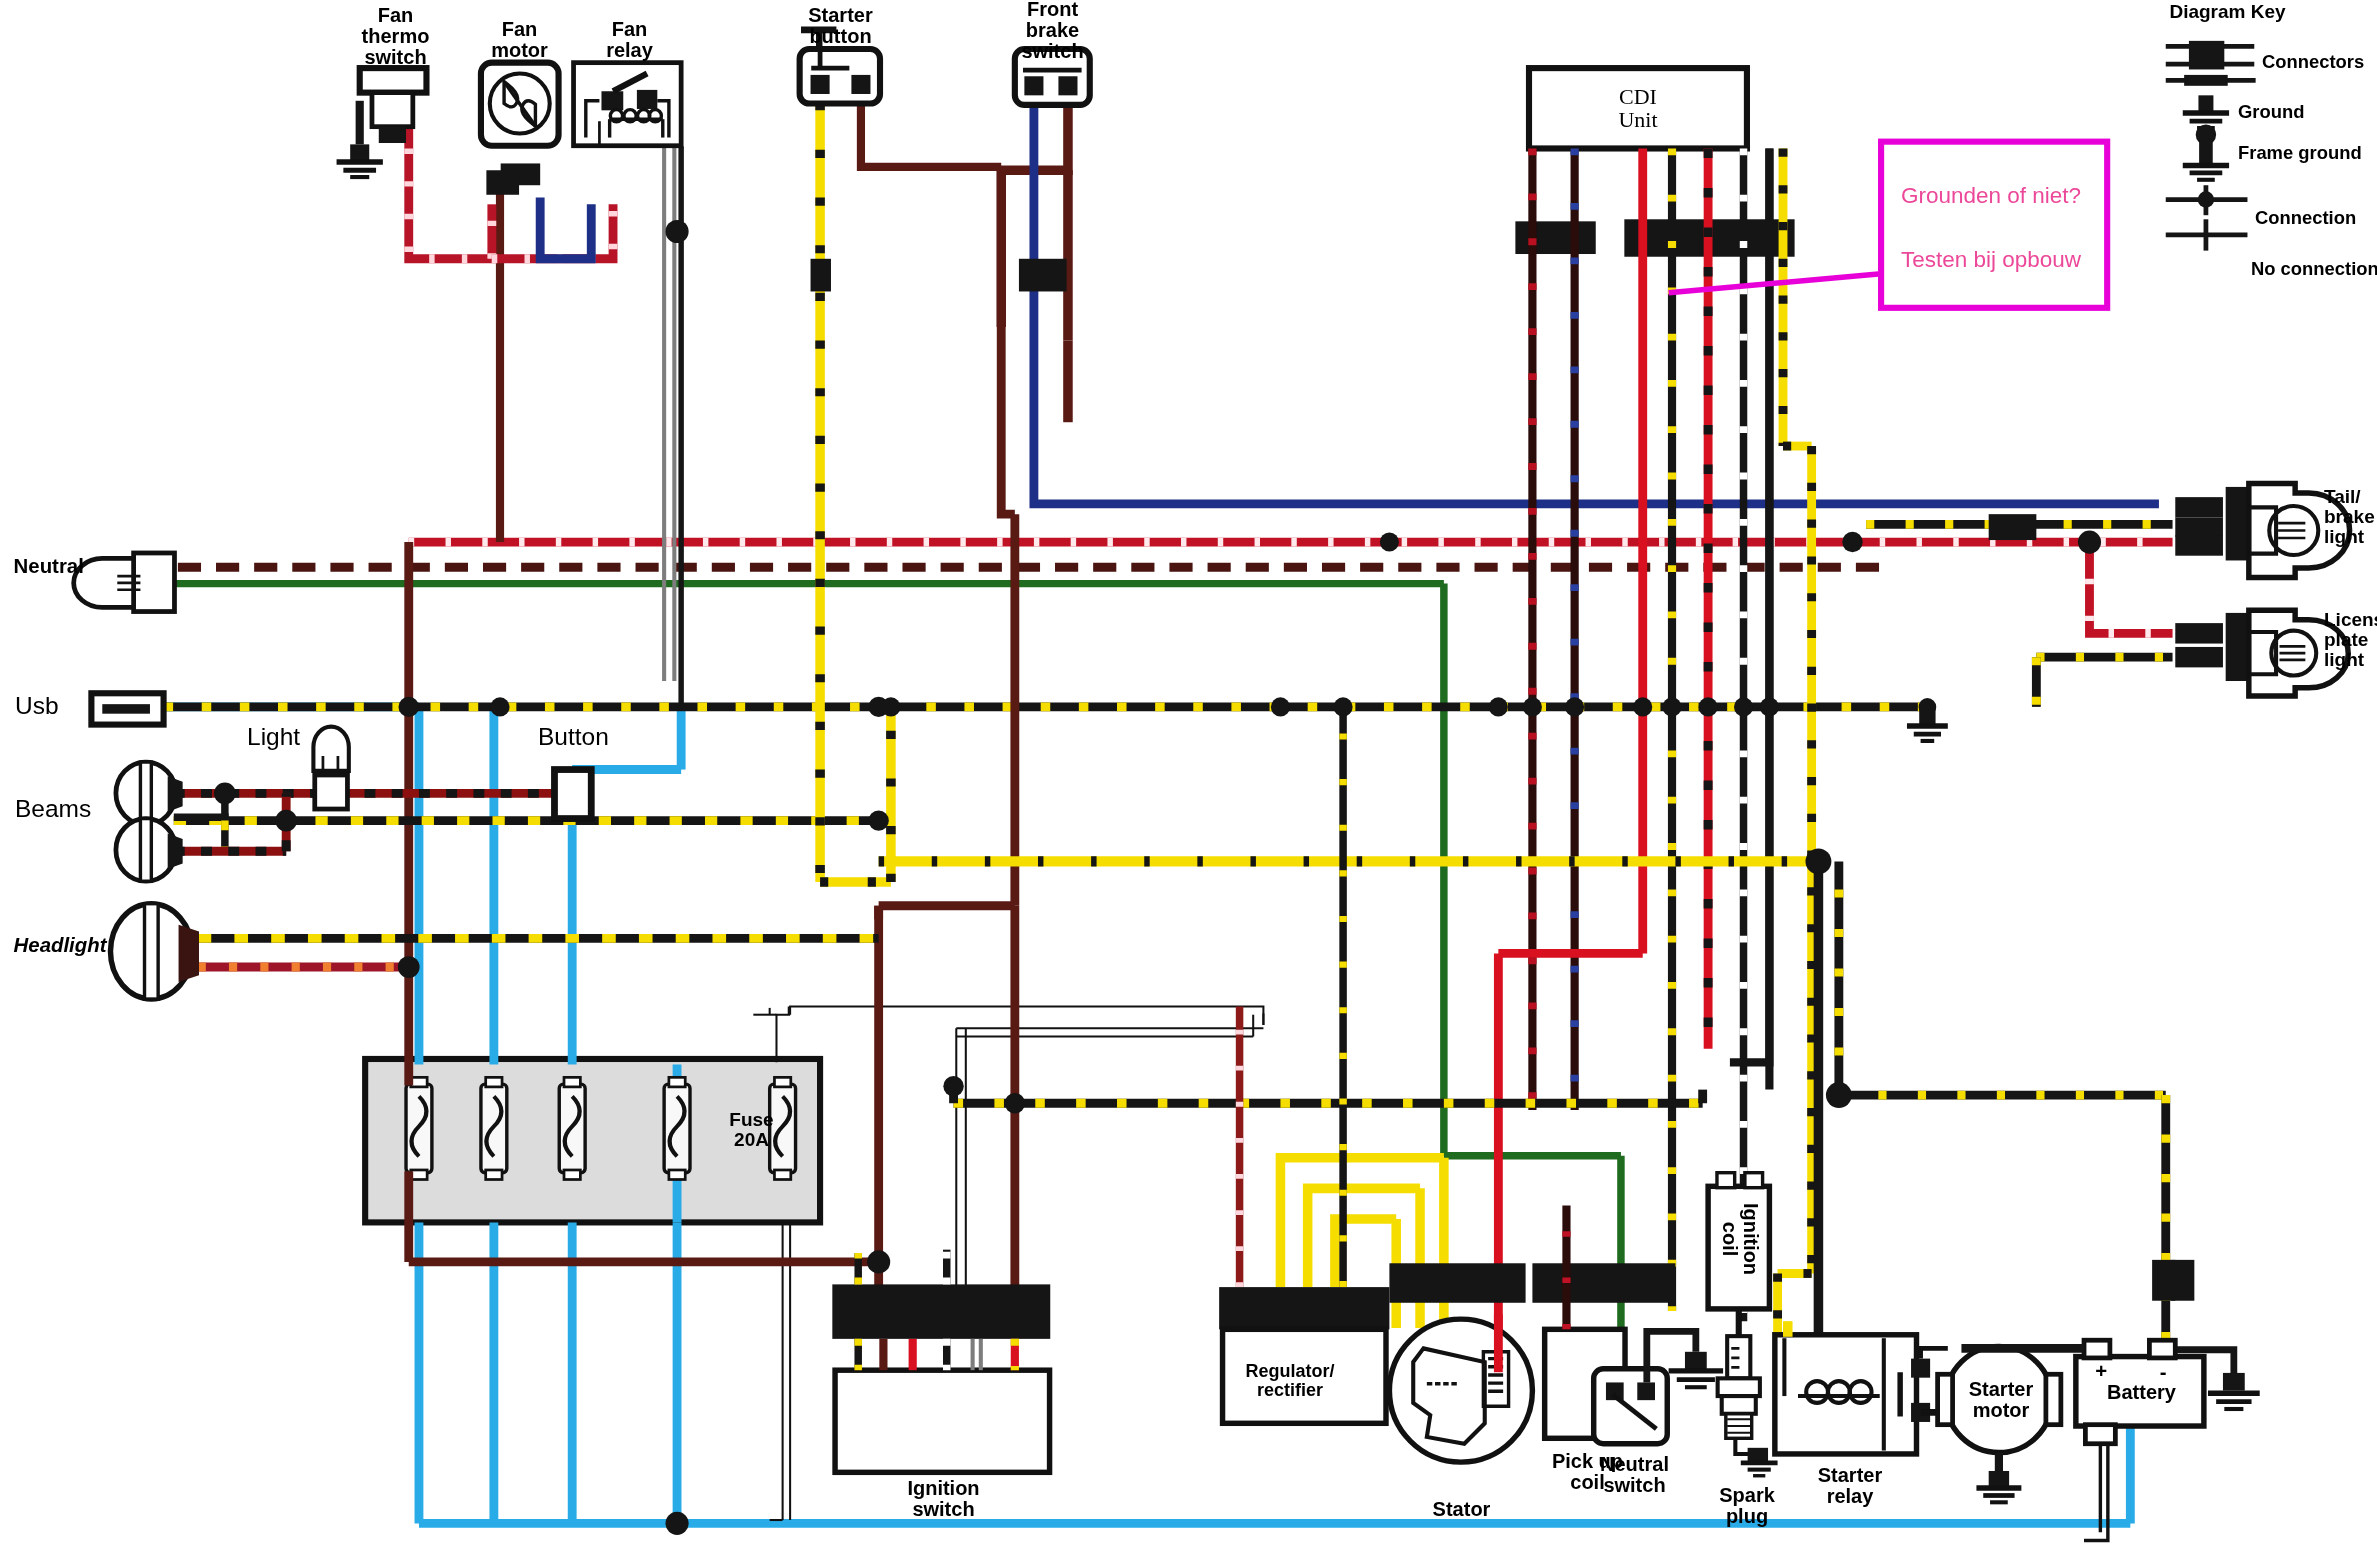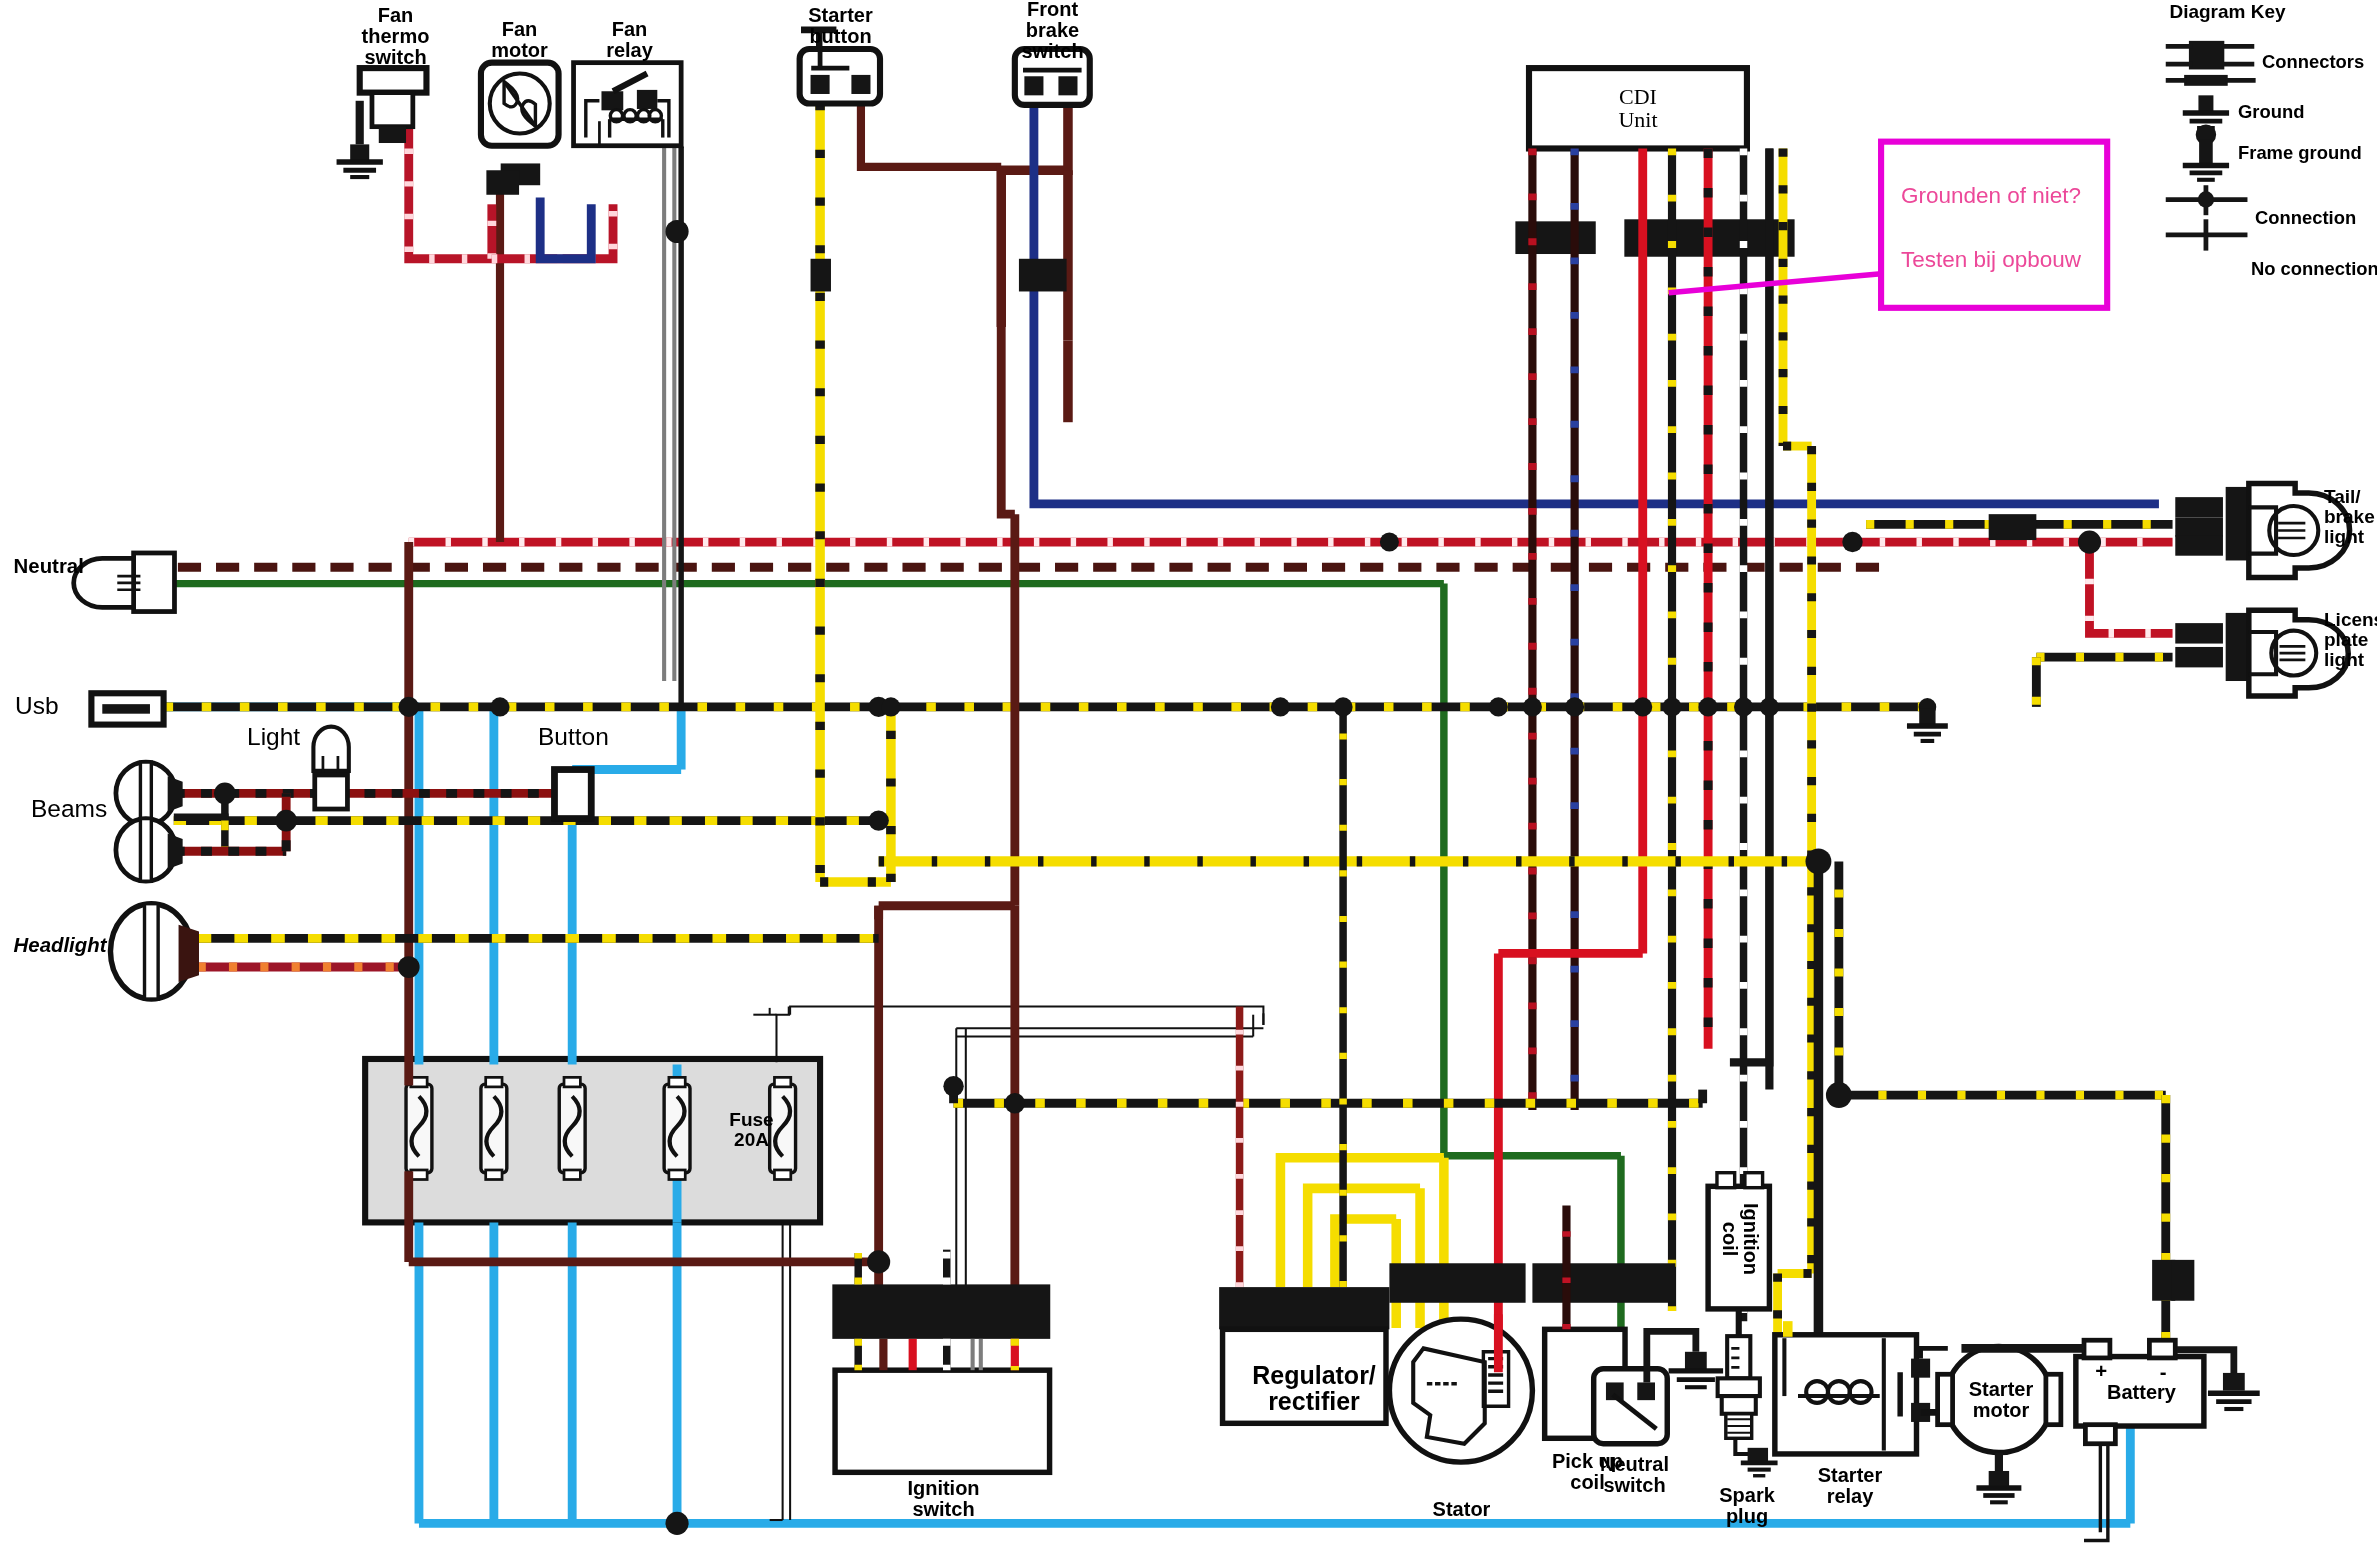--- a/index.html
+++ b/index.html
@@ -752,29 +752,29 @@
 brake
 light</div>
 <div class="lbl left" style="left:2324px;top:610px;width:61px;font-size:19px;text-align:left;">License
 plate
 light</div>
 
 <div class="lbl left" style="left:13.6px;top:567px;width:109px;font-size:20.4px;transform:translateY(-50%);">Neutral</div>
 <div class="lbl reg left" style="left:15px;top:693px;width:95px;font-size:24.5px;">Usb</div>
 <div class="lbl reg left" style="left:247px;top:724px;width:95px;font-size:24.5px;">Light</div>
 <div class="lbl reg left" style="left:538px;top:724px;width:123px;font-size:24.5px;">Button</div>
-<div class="lbl reg left" style="left:15px;top:796px;width:123px;font-size:24.5px;margin-left:16px;">Beams</div>
+<div class="lbl reg left" style="left:15px;top:796px;width:123px;font-size:24.5px;">Beams</div>
 <div class="lbl left" style="left:13.6px;top:935px;width:136px;font-size:20.4px;font-style:italic;">Headlight</div>
 
 <div class="lbl" style="left:714px;top:1110px;width:75px;font-size:19px;">Fuse
 20A</div>
 
 <div class="lbl" style="left:879px;top:1478px;width:129px;font-size:20px;">Ignition
 switch</div>
-<div class="lbl" style="left:1226px;top:1362px;width:128px;font-size:25px;padding-left:24px;">Regulator/
+<div class="lbl" style="left:1226px;top:1362px;width:128px;font-size:18px;">Regulator/
 rectifier</div>
 <div class="lbl" style="left:1414px;top:1471px;width:95px;font-size:20px;margin-top:28px;">Stator</div>
 <div class="lbl" style="left:1533px;top:1451px;width:109px;font-size:20px;">Pick up
 coil</div>
 <div class="lbl" style="left:1580px;top:1454px;width:109px;font-size:20px;">Neutral
 switch</div>
 <div class="lbl" style="left:1696px;top:1485px;width:102px;font-size:20px;">Spark
 plug</div>
 <div class="lbl" style="left:1685px;top:1218px;width:109px;font-size:20px;transform:rotate(90deg);transform-origin:center;">Ignition
 coil</div>

